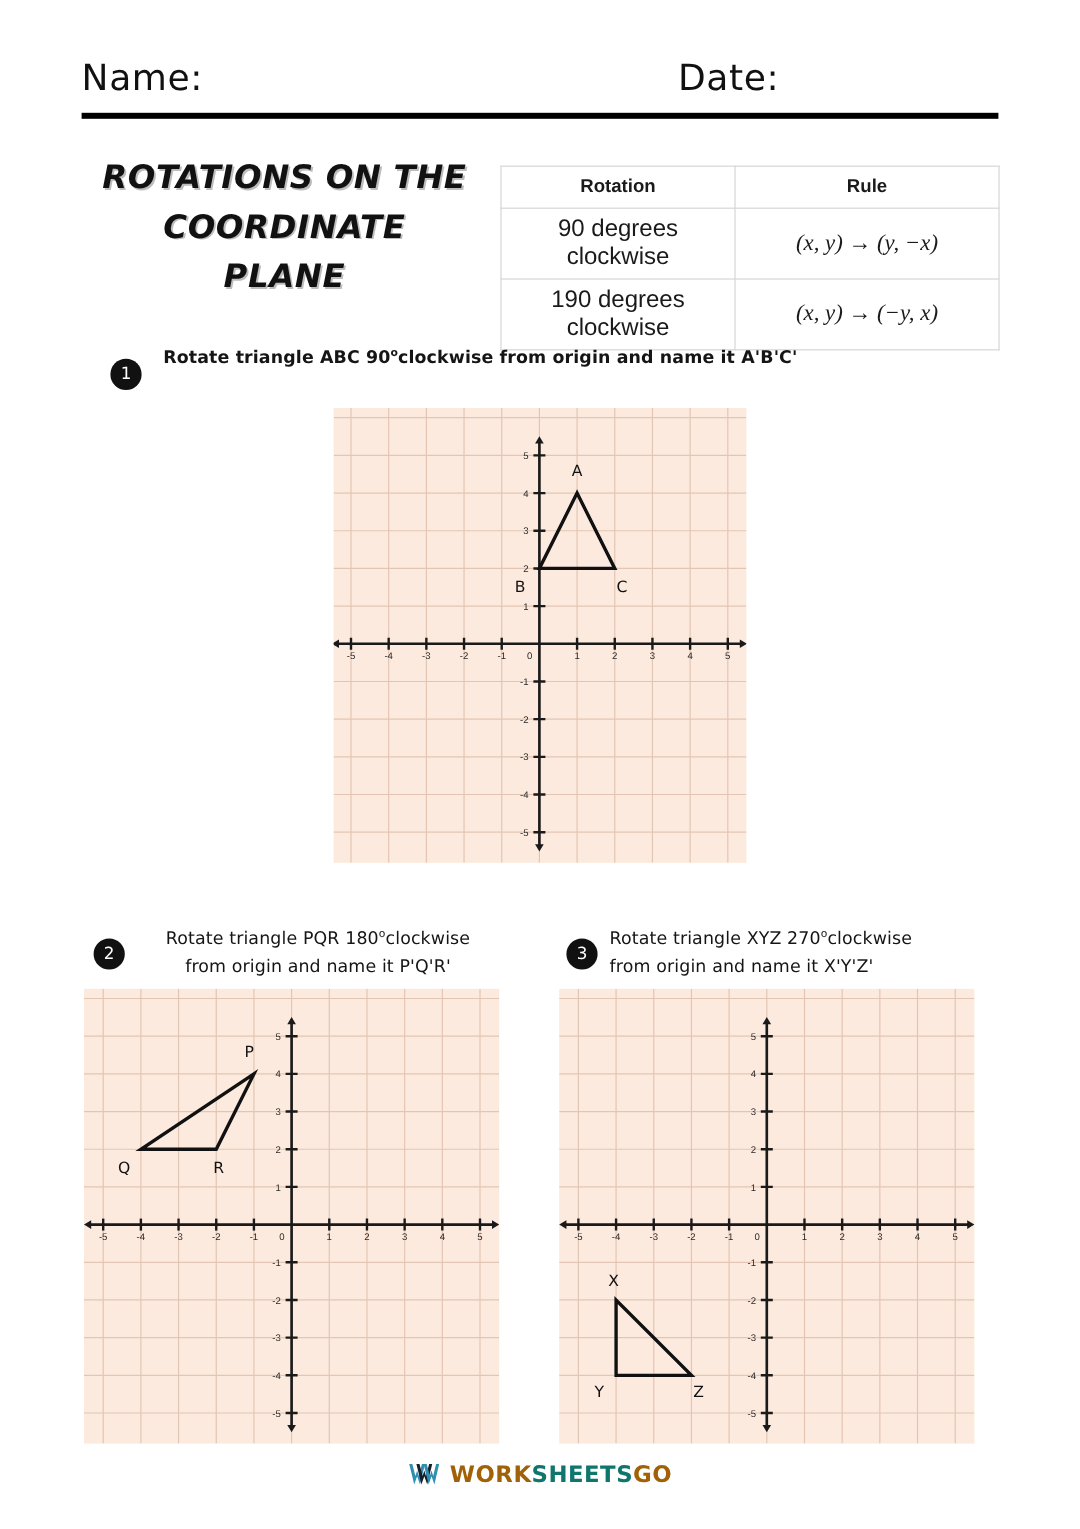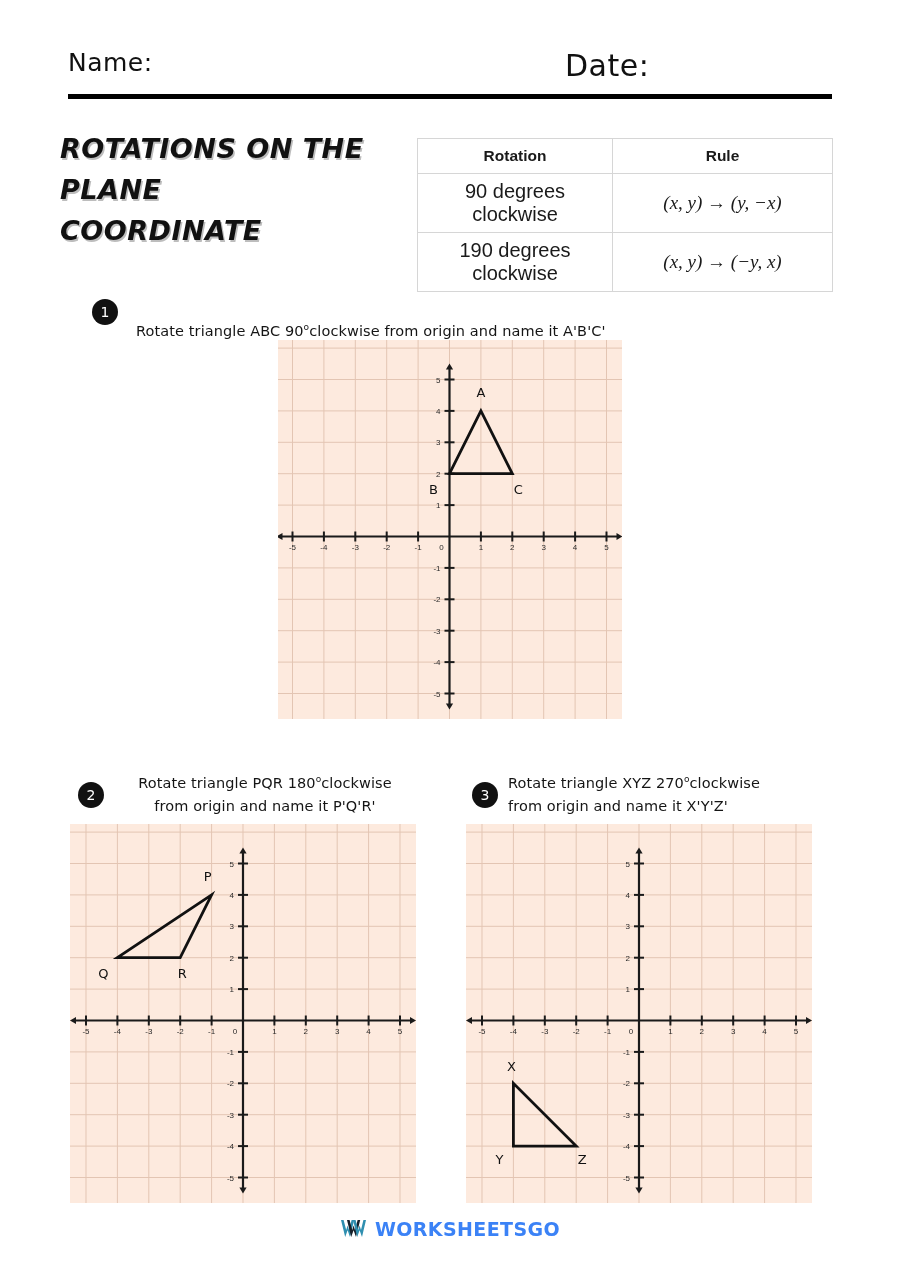--- a/index.html
+++ b/index.html
@@ -22,21 +22,21 @@
     position: absolute;
     left: 68px;
     top: 48px;
     width: 764px;
     height: 46px;
   }
   .name-label {
     position: absolute;
     left: 0;
     top: 0;
-    font-size: 25px;
+    font-size: 30px;
     letter-spacing: 0.5px;
     font-family: "DejaVu Sans", sans-serif;
     font-weight: 400;
     color: #111;
   }
   .date-label {
     position: absolute;
     left: 497px;
     top: 0;
     font-size: 30px;
@@ -50,24 +50,24 @@
     left: 68px;
     top: 94px;
     width: 764px;
     height: 5px;
     background: #000;
   }
 
   
   .title-block {
     position: absolute;
-    left: 60px;
+    left: 72px;
     top: 128px;
     width: 330px;
-    text-align: left;
+    text-align: center;
   }
   .title-line {
     font-family: "DejaVu Sans", sans-serif;
     font-weight: 700;
     font-style: italic;
     font-size: 27px;
     line-height: 41px;
     letter-spacing: 0.5px;
     color: #111;
     text-shadow: 1.5px 1.5px 0 #bdbdbd;
@@ -129,21 +129,21 @@
     color: #151515;
     letter-spacing: 0.1px;
   }
   .q-text sup {
     font-size: 9px;
     vertical-align: super;
   }
 
   
   #badge-1 { left: 92px; top: 299px; }
-  #qtext-1 { left: 136px; top: 316px; width: 600px; }
+  #qtext-1 { left: 136px; top: 284px; width: 600px; font-weight: bold; }
   
   #badge-2 { left: 78px; top: 782px; }
   #qtext-2 { left: 115px; top: 768px; width: 300px; text-align: center; }
   
   #badge-3 { left: 472px; top: 782px; }
   #qtext-3 { left: 508px; top: 768px; width: 300px; }
 
   
   .graph {
     position: absolute;
@@ -186,36 +186,36 @@
     gap: 9px;
   }
   .logo-mark { display: block; }
   .logo-text {
     font-family: "DejaVu Sans", sans-serif;
     font-weight: 700;
     font-size: 19px;
     letter-spacing: 0.4px;
     white-space: nowrap;
   }
-  .logo-dark { color: #3b82f6; }
-  .logo-blue { color: #3b82f6; }
+  .logo-dark { color: #a16207; }
+  .logo-blue { color: #0f766e; }
 </style>
 </head>
 <body>
 
 <div class="header-row">
   <span class="name-label">Name:</span>
   <span class="date-label">Date:</span>
 </div>
 <div class="header-rule"></div>
 
 <div class="title-block">
   <div class="title-line">ROTATIONS ON THE</div>
+  <div class="title-line">COORDINATE</div>
   <div class="title-line">PLANE</div>
-  <div class="title-line">COORDINATE</div>
 </div>
 
 <table class="rules-table">
   <colgroup>
       <col class="c1">
       <col class="c2">
     </colgroup>
   <thead>
     <tr>
       <th>Rotation</th>

